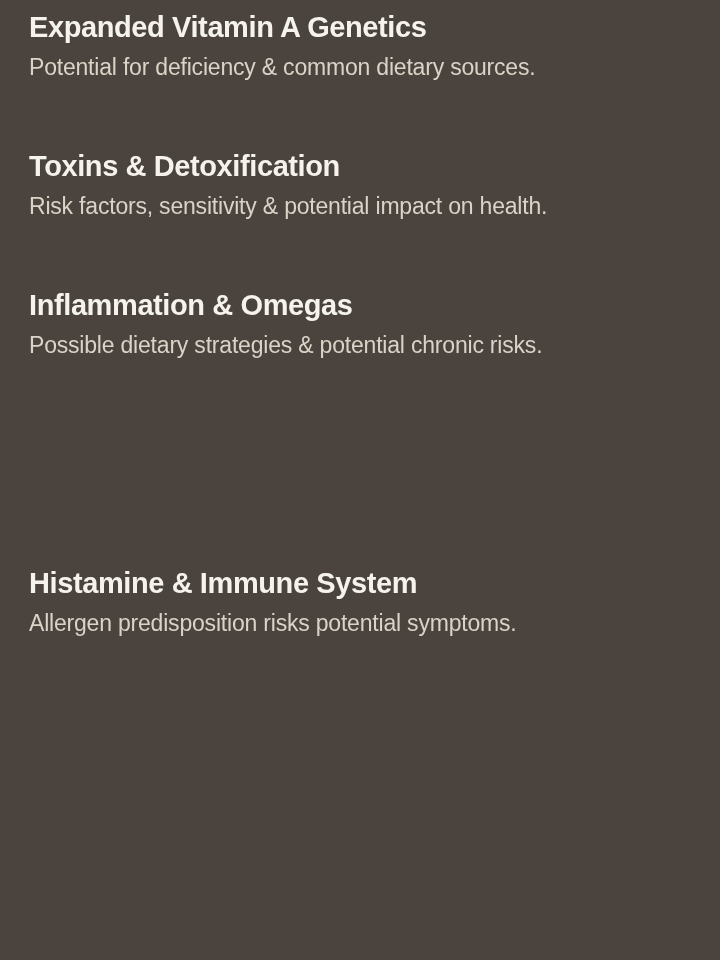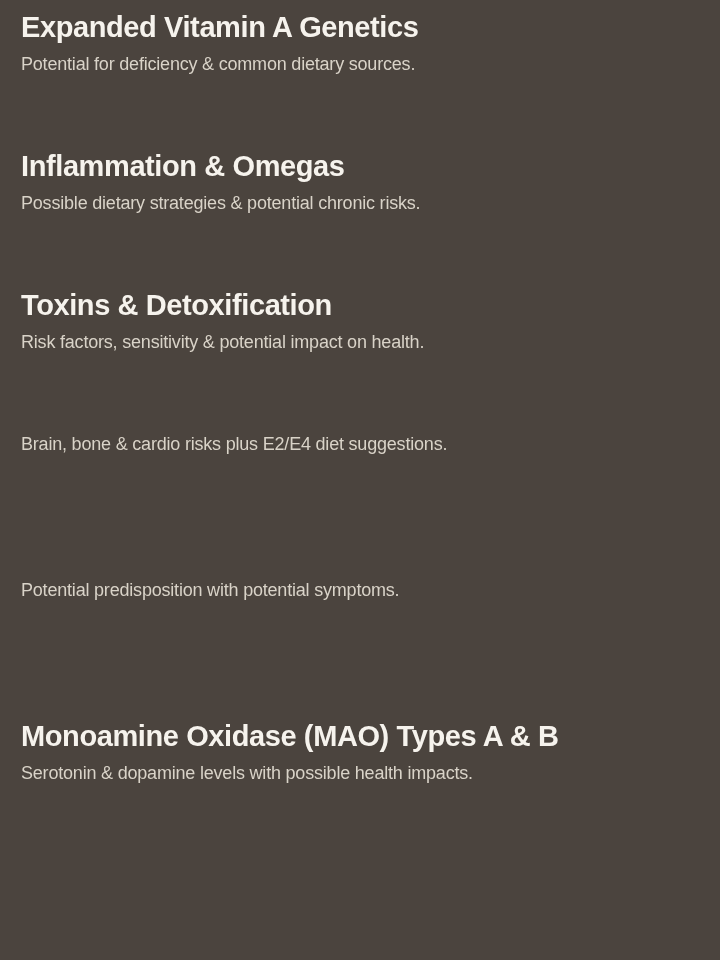--- a/index.html
+++ b/index.html
@@ -13,72 +13,68 @@
     height: 960px;
     overflow: hidden;
   }
   body {
     background: var(--bg);
     font-family: "Liberation Sans", "DejaVu Sans", sans-serif;
   }
   .slide {
     width: 720px;
     height: 772px;
-    padding: 9px 20px 0 21px;
+    padding: 9px 20px 0 29px;
   }
   .topic {
     height: 139px;
   }
   .topic-title {
     color: var(--title);
     font-size: 29px;
     font-weight: 700;
     letter-spacing: -0.4px;
     line-height: 1.28;
     white-space: nowrap;
   }
   .topic-subtitle {
     color: var(--subtitle);
-    font-size: 18px;
+    font-size: 23px;
     font-weight: 400;
     letter-spacing: -0.2px;
     line-height: 1.25;
     margin-top: 7px;
     white-space: nowrap;
   }
 </style>
 </head>
 <body>
 
 <main class="slide">
 
   <section class="topic">
     <h2 class="topic-title">Expanded Vitamin A Genetics</h2>
     <p class="topic-subtitle">Potential for deficiency &amp; common dietary sources.</p>
   </section>
 
   <section class="topic">
+    <h2 class="topic-title">Toxins &amp; Detoxification</h2>
+    <p class="topic-subtitle">Risk factors, sensitivity &amp; potential impact on health.</p>
+  </section>
+
+  <section class="topic">
     <h2 class="topic-title">Inflammation &amp; Omegas</h2>
     <p class="topic-subtitle">Possible dietary strategies &amp; potential chronic risks.</p>
   </section>
 
   <section class="topic">
-    <h2 class="topic-title">Toxins &amp; Detoxification</h2>
-    <p class="topic-subtitle">Risk factors, sensitivity &amp; potential impact on health.</p>
   </section>
 
   <section class="topic">
-    <p class="topic-subtitle">Brain, bone &amp; cardio risks plus E2/E4 diet suggestions.</p>
+    <h2 class="topic-title">Histamine &amp; Immune System</h2>
+    <p class="topic-subtitle">Allergen predisposition risks potential symptoms.</p>
   </section>
 
-  <section class="topic">
-    <p class="topic-subtitle">Potential predisposition with potential symptoms.</p>
-  </section>
-
-  <section class="topic">
-    <h2 class="topic-title">Monoamine Oxidase (MAO) Types A &amp; B</h2>
-    <p class="topic-subtitle">Serotonin &amp; dopamine levels with possible health impacts.</p>
-  </section>
 
   <section class="topic">
   </section>
 
 </main>
 
 </body></html>

